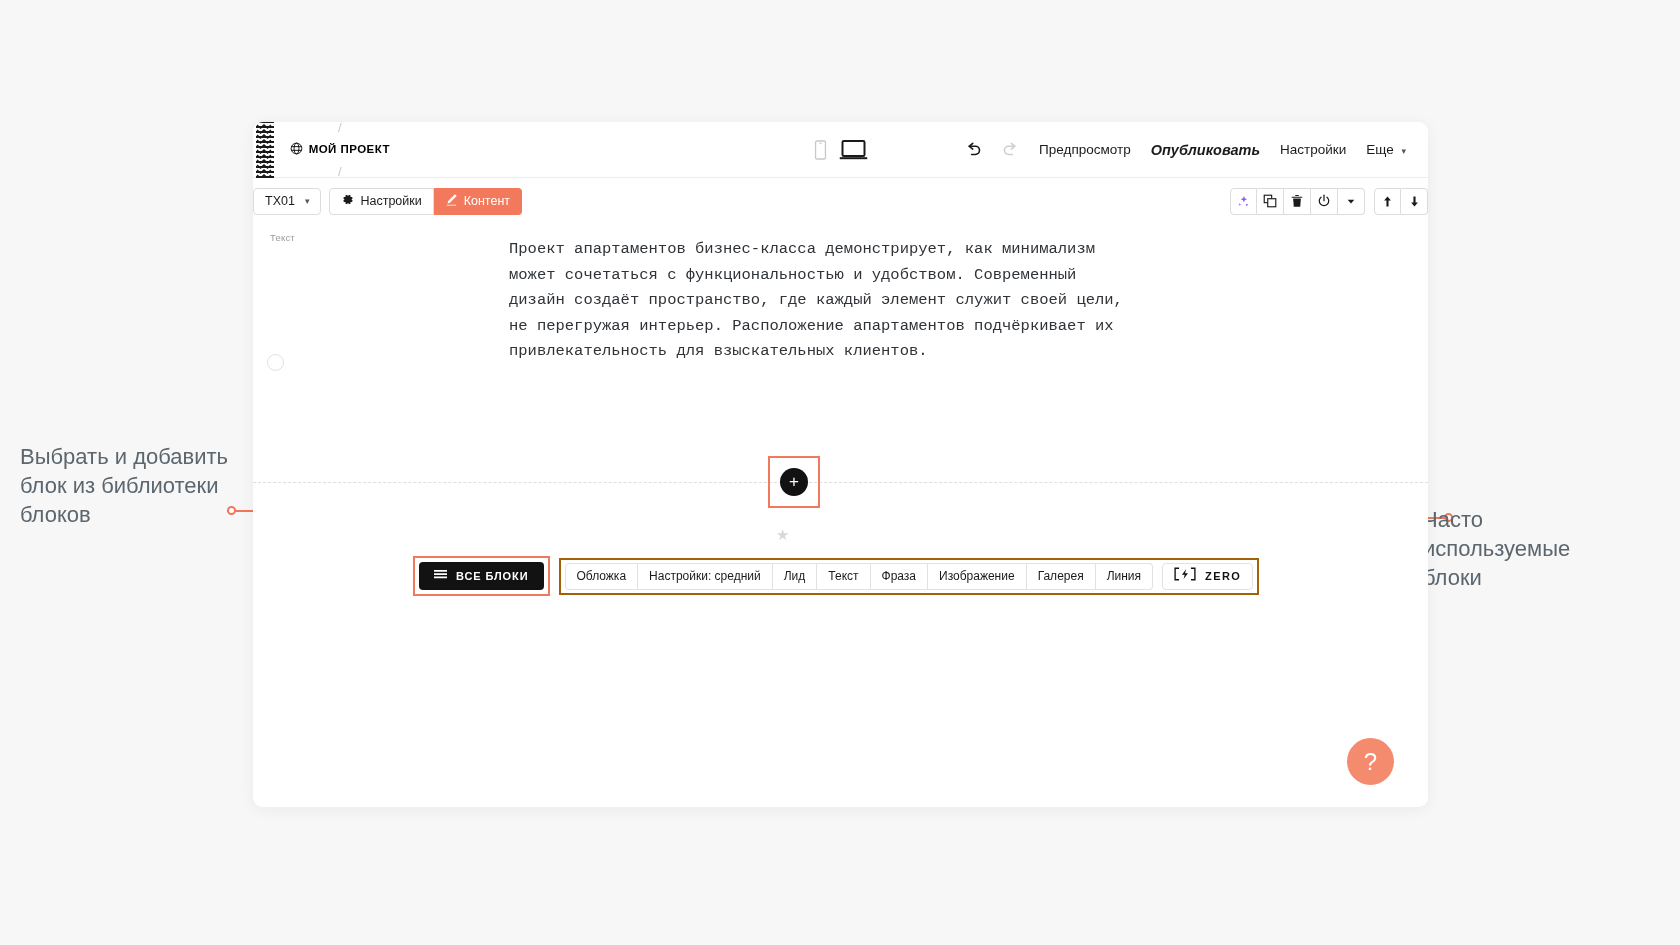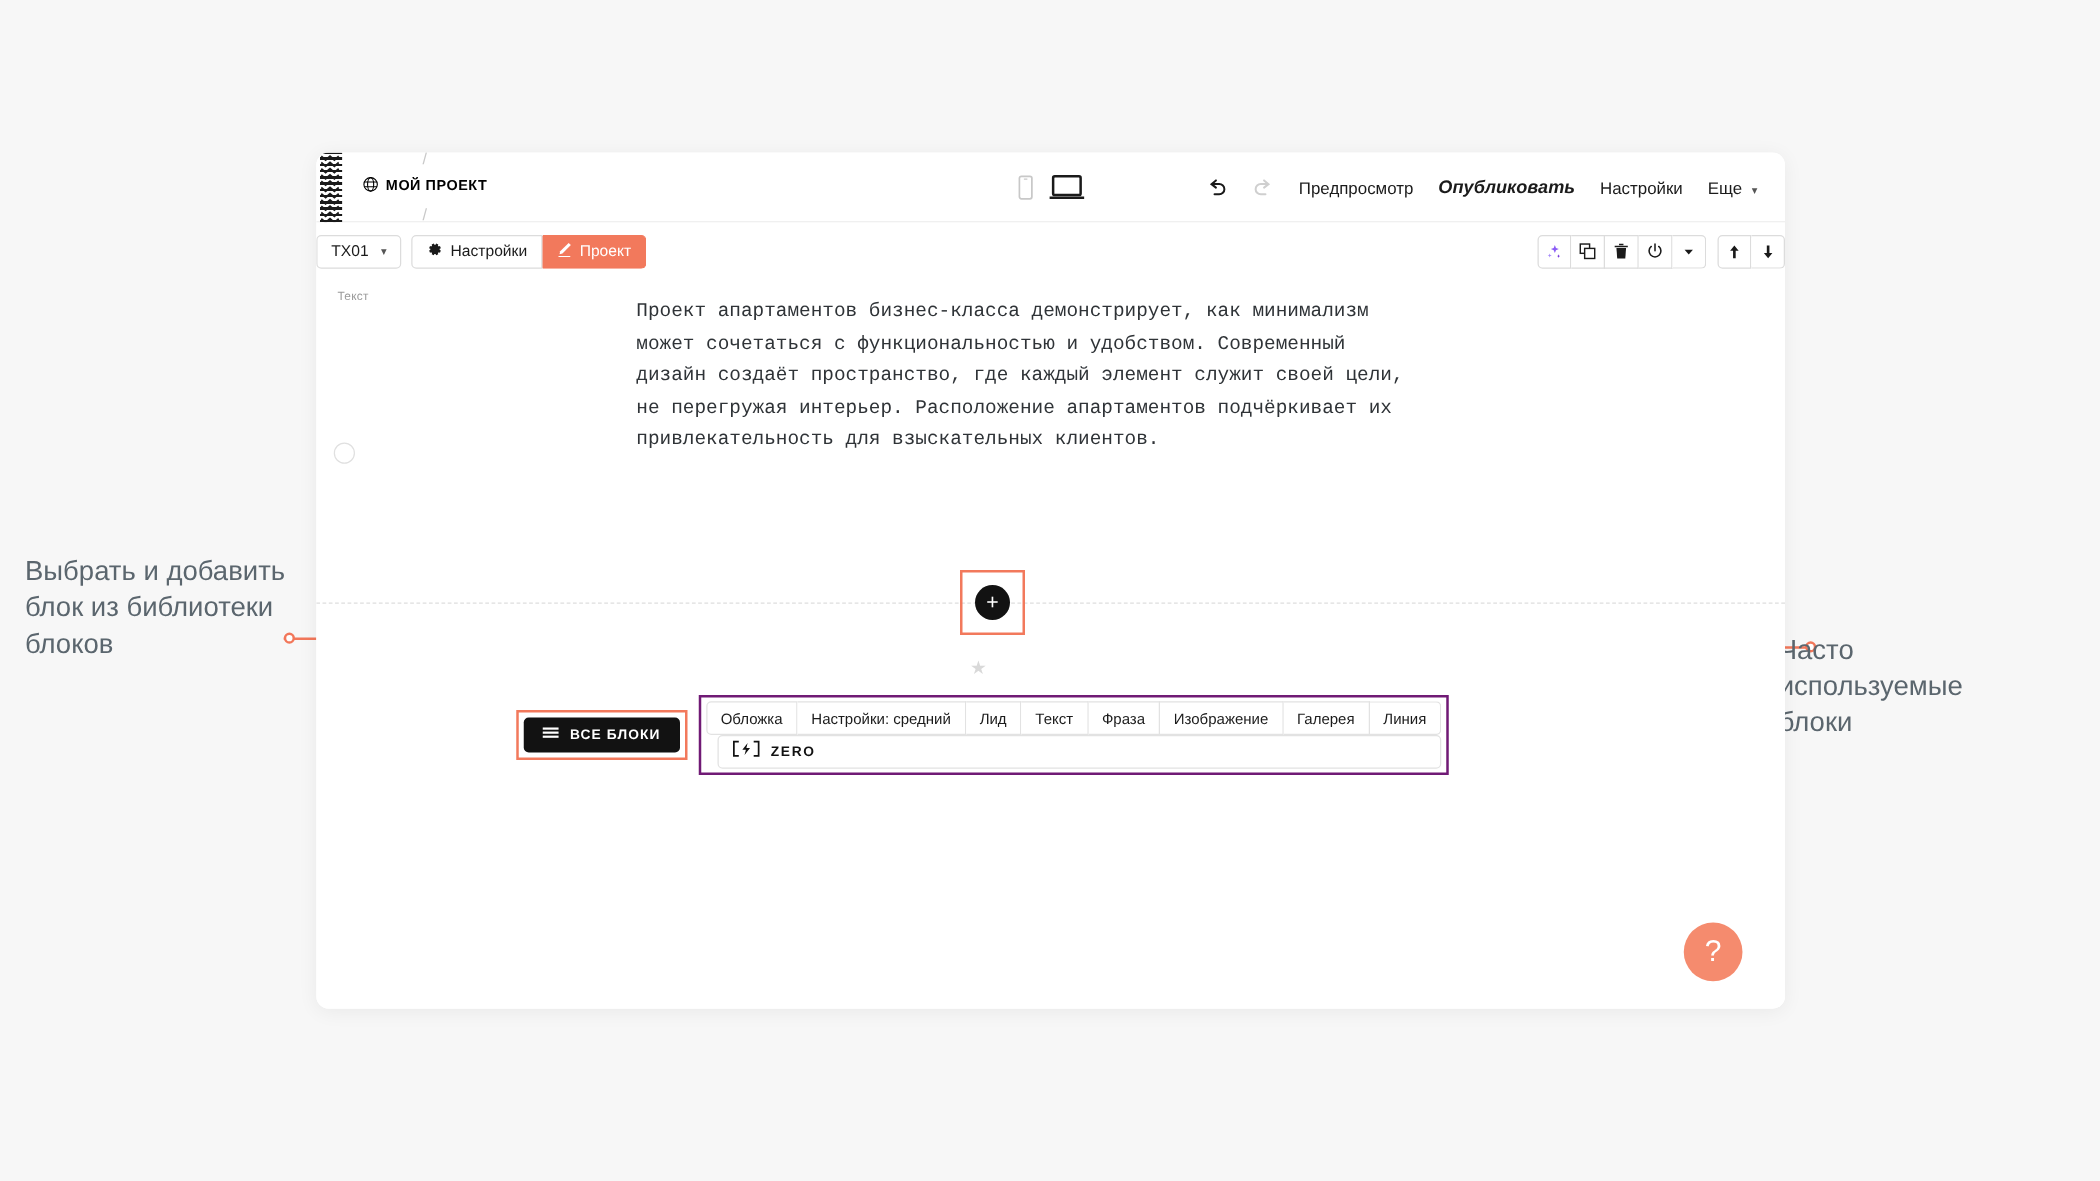--- a/index.html
+++ b/index.html
@@ -63,21 +63,21 @@
   }
   .sep { color: #c9c9c9; font-size: 13px; margin: 0 2px; }
   .caret { font-size: 9px; color: #555; margin-left: 4px; }
 
   .devices {
     position: absolute; left: 50%; transform: translateX(-50%);
     display: flex; align-items: flex-end; gap: 13px;
   }
 
   .header-right {
-    margin-left: auto; display: flex; align-items: flex-end;
+    margin-left: auto; display: flex; align-items: center;
     gap: 20px; padding-right: 22px;
   }
   .hdr-link { font-size: 13.5px; color: #1b1b1b; cursor: pointer; white-space: nowrap; }
   .hdr-link.bold { font-weight: bold; font-size: 14.5px; font-style: italic; }
   .icon-btn { cursor: pointer; display: flex; align-items: center; }
 
   
   .toolbar {
     position: relative; height: 46px; background: #fff;
     display: flex; align-items: center; padding: 0 0;
@@ -146,22 +146,22 @@
     border: 2px solid #f2795c; padding: 4px;
     display: inline-flex;
   }
   .all-blocks {
     background: #121212; color: #fff; height: 28px; border-radius: 4px;
     display: inline-flex; align-items: center; gap: 9px; padding: 0 15px;
     font-size: 11px; font-weight: bold; letter-spacing: .9px; cursor: pointer;
     white-space: nowrap;
   }
   .chips-hl {
-    border: 2px solid #701a75; padding: 3px 4px; margin-left: 9px;
-    display: inline-flex;  flex-direction: column;
+    border: 2px solid #a16207; padding: 3px 4px; margin-left: 9px;
+    display: inline-flex; align-items: center;
   }
   .chips { display: inline-flex; }
   .chip {
     height: 27px; border: 1px solid #e2e2e2; border-left: none;
     background: #fff; display: inline-flex; align-items: center;
     padding: 0 11px; font-size: 12px; color: #1b1b1b; cursor: pointer;
     white-space: nowrap;
   }
   .chips .chip:first-child { border-left: 1px solid #e2e2e2; border-radius: 4px 0 0 4px; }
   .chips .chip:last-child { border-radius: 0 4px 4px 0; }
@@ -309,21 +309,21 @@
             </span>
             <span>Настройки</span>
           </span>
           <span class="tb-btn accent">
             <span>
               <svg width="13" height="13" viewBox="0 0 16 16" fill="#fff" aria-hidden="true">
                 <path d="M12.2 1.6l2.2 2.2-8.3 8.3-2.9.7.7-2.9z"></path>
                 <path d="M2.2 14.4h11.6v1.1H2.2z"></path>
               </svg>
             </span>
-            <span>Проект</span>
+            <span>Контент</span>
           </span>
         </span>
       </div>
 
       <div class="tb-right">
         <span class="ico-group">
           <span class="ico-cell">
             <svg width="15" height="15" viewBox="0 0 16 16" aria-hidden="true">
               <path d="M8.4 2.2l.95 2.45 2.45.95-2.45.95-.95 2.45-.95-2.45-2.45-.95 2.45-.95z" fill="#8b5cf6"></path>
               <path d="M4 9.3l.5 1.3 1.3.5-1.3.5-.5 1.3-.5-1.3-1.3-.5 1.3-.5z" fill="#a78bfa"></path>

